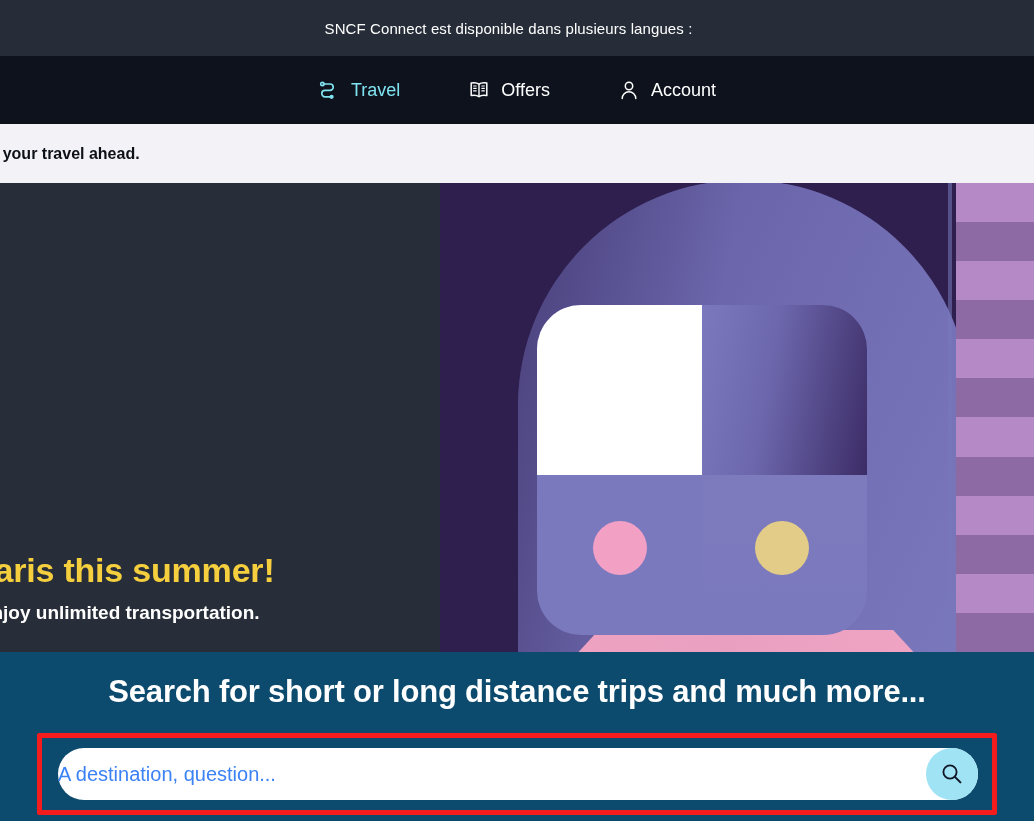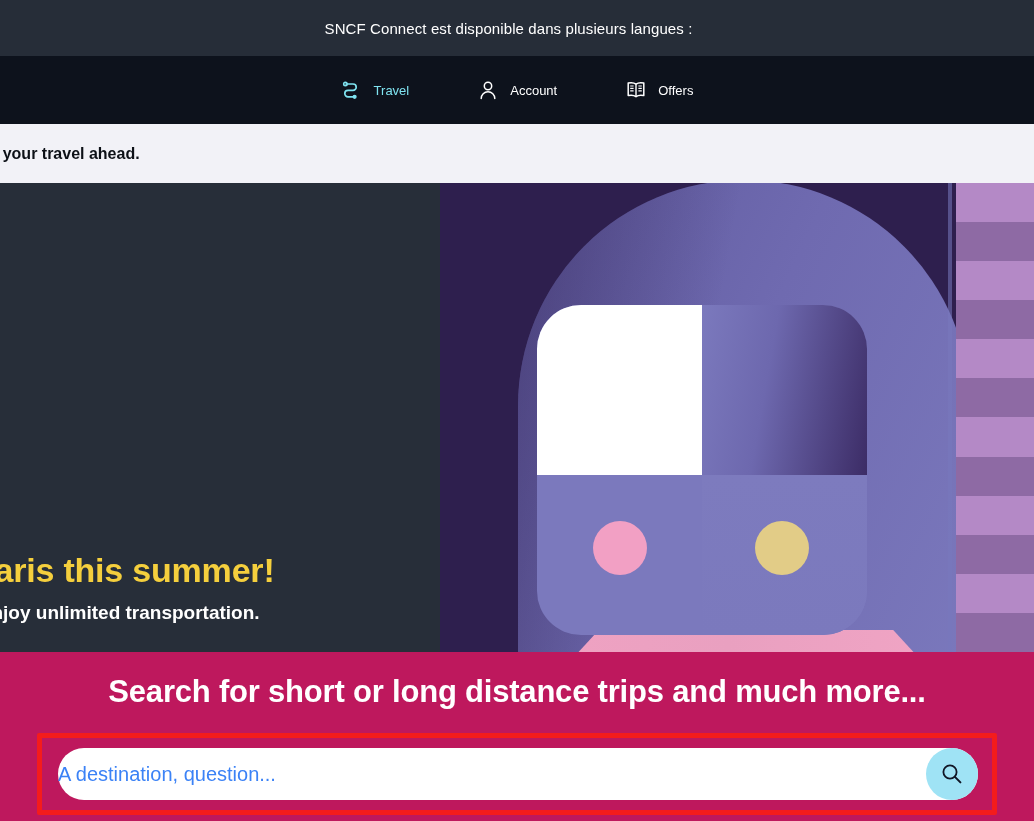--- a/index.html
+++ b/index.html
@@ -53,21 +53,21 @@
     display:flex; align-items:center; justify-content:center;
     gap:0;
   }
   .nav-item {
     display:flex; align-items:center; gap:11px;
     padding:0 0; margin:0 34px; position:relative;
     cursor:pointer; height:68px;
   }
   .nav-item .nav-ico { width:22px; height:22px; flex:none; display:block; }
   .nav-item .nav-ico svg { display:block; }
-  .nav-label { color:#ffffff; font-size:13px; white-space:nowrap; }
+  .nav-label { color:#ffffff; font-size:18px; white-space:nowrap; }
   .nav-item.active .nav-label { color:#7fe3f0; }
   .nav-underline {
     position:absolute; left:50%; transform:translateX(-50%);
     bottom:-4px; width:20px; height:4px; background:#7fe3f0; border-radius:1px;
   }
 
   
   .banner {
     position:absolute; left:0; top:124px; width:1034px; height:59px;
     background:#f2f2f7; display:flex; align-items:center;
@@ -148,21 +148,21 @@
   .stripe.a { background:#b489c6; }
   .stripe.b { background:#8e6aa4; }
   .hero-edge {
     position:absolute; left:508px; top:0; width:4px; height:469px;
     background:rgba(120,120,190,.55);
   }
 
   
   .searchsec {
     position:absolute; left:0; top:652px; width:1034px; height:169px;
-    background:#be185d;
+    background:#0c4a6e;
   }
   .search-title {
     position:absolute; left:0; top:22px; width:1034px;
     text-align:center; color:#ffffff;
     font-size:31px; font-weight:bold; letter-spacing:-.2px;
   }
   .search-highlight {
     position:absolute; left:37px; top:733px; width:960px; height:82px;
     border:5px solid #f41c1c; border-radius:2px;
   }
@@ -199,42 +199,42 @@
         <svg width="22" height="22" viewBox="0 0 22 22">
           <path d="M5 5 h7 a3.2 3.2 0 0 1 0 6.4 h-5 a3.2 3.2 0 0 0 0 6.4 h6" fill="none" stroke="#7fe3f0" stroke-width="1.7" stroke-linecap="round"></path>
           <circle cx="4.4" cy="5" r="1.7" fill="none" stroke="#7fe3f0" stroke-width="1.6"></circle>
           <circle cx="13.6" cy="17.8" r="2.1" fill="#7fe3f0"></circle>
         </svg>
       </span>
       <span class="nav-label">Travel</span>
       <span class="nav-underline"></span>
     </div>
 
-
-    <div class="nav-item">
-      <span class="nav-ico">
-        <svg width="22" height="22" viewBox="0 0 22 22">
-          <circle cx="11" cy="7" r="3.7" fill="none" stroke="#fff" stroke-width="1.5"></circle>
-          <path d="M4.2 19.5 a6.8 6.8 0 0 1 13.6 0" fill="none" stroke="#fff" stroke-width="1.5" stroke-linecap="round"></path>
-        </svg>
-      </span>
-      <span class="nav-label">Account</span>
-    </div>
 
     <div class="nav-item">
       <span class="nav-ico">
         <svg width="22" height="22" viewBox="0 0 22 22">
           <path d="M11 5.2 C9 3.7 5.9 3.5 3.2 4.1 v12.5 c2.7 -.6 5.8 -.4 7.8 1.1
                    c2 -1.5 5.1 -1.7 7.8 -1.1 V4.1 C16.1 3.5 13 3.7 11 5.2 Z" fill="none" stroke="#fff" stroke-width="1.5" stroke-linejoin="round"></path>
           <path d="M11 5.2 V17.7" stroke="#fff" stroke-width="1.4"></path>
           <path d="M5.2 7 h3.4 M5.2 9.4 h3.4 M5.2 11.8 h3.4" stroke="#fff" stroke-width="1.2"></path>
           <path d="M13.4 7 h3.4 M13.4 9.4 h3.4 M13.4 11.8 h3.4" stroke="#fff" stroke-width="1.2"></path>
         </svg>
       </span>
       <span class="nav-label">Offers</span>
+    </div>
+
+    <div class="nav-item">
+      <span class="nav-ico">
+        <svg width="22" height="22" viewBox="0 0 22 22">
+          <circle cx="11" cy="7" r="3.7" fill="none" stroke="#fff" stroke-width="1.5"></circle>
+          <path d="M4.2 19.5 a6.8 6.8 0 0 1 13.6 0" fill="none" stroke="#fff" stroke-width="1.5" stroke-linecap="round"></path>
+        </svg>
+      </span>
+      <span class="nav-label">Account</span>
     </div>
 
   </div>
 
   <div class="banner">
     <span class="banner-text">nes: plan your travel ahead.</span>
   </div>
 
   <div class="hero">
 

